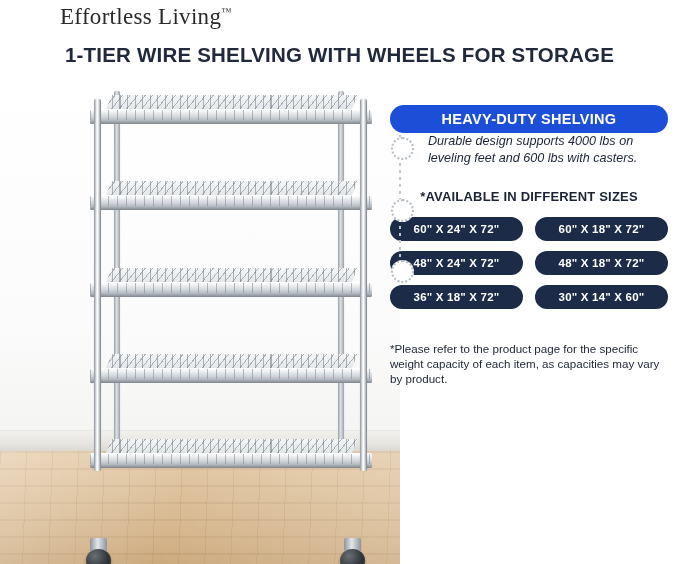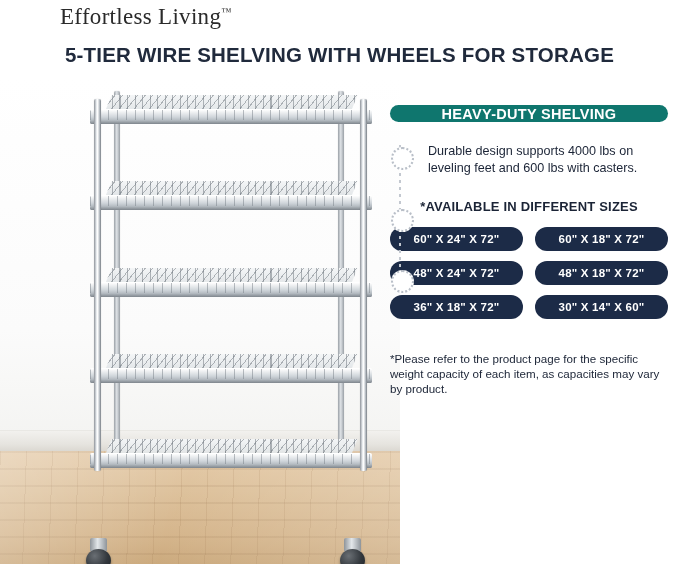--- a/index.html
+++ b/index.html
@@ -202,36 +202,36 @@
 
   
   .info {
     position: absolute;
     left: 390px;
     top: 105px;
     width: 282px;
   }
   .badge {
     width: 278px;
-    height: 17px;
+    height: 28px;
     border-radius: 16px;
-    background: #0f766e;
+    background: #1d4ed8;
     color: #ffffff;
     font-size: 14.5px;
     font-weight: bold;
     letter-spacing: 0.3px;
     display: flex;
     align-items: center;
     justify-content: center;
   }
 
   .features {
     position: relative;
-    margin-top: 21px;
     padding-left: 38px;
+    font-style: italic;
   }
   .dotline {
     position: absolute;
     left: 9px;
     top: 2px;
     width: 2px;
     height: 148px;
     background: repeating-linear-gradient(180deg, #c3c8d0 0 3px, rgba(255,255,255,0) 3px 7px);
   }
   .bullet-circle {
@@ -295,21 +295,21 @@
 </style>
 </head>
 <body>
 
 <div class="page">
 
   <div class="brand">
     <span>Effortless Living</span><span class="tm">™</span>
   </div>
 
-  <div class="headline">5-TIER WIRE SHELVING WITH WHEELS FOR STORAGE</div>
+  <div class="headline">1-TIER WIRE SHELVING WITH WHEELS FOR STORAGE</div>
 
   <div class="scene">
     <div class="wall"></div>
     <div class="baseboard"></div>
     <div class="floor"></div>
     <div class="floor-sheen"></div>
 
     <div class="unit">
       <div class="post bl"></div>
       <div class="post br"></div>

